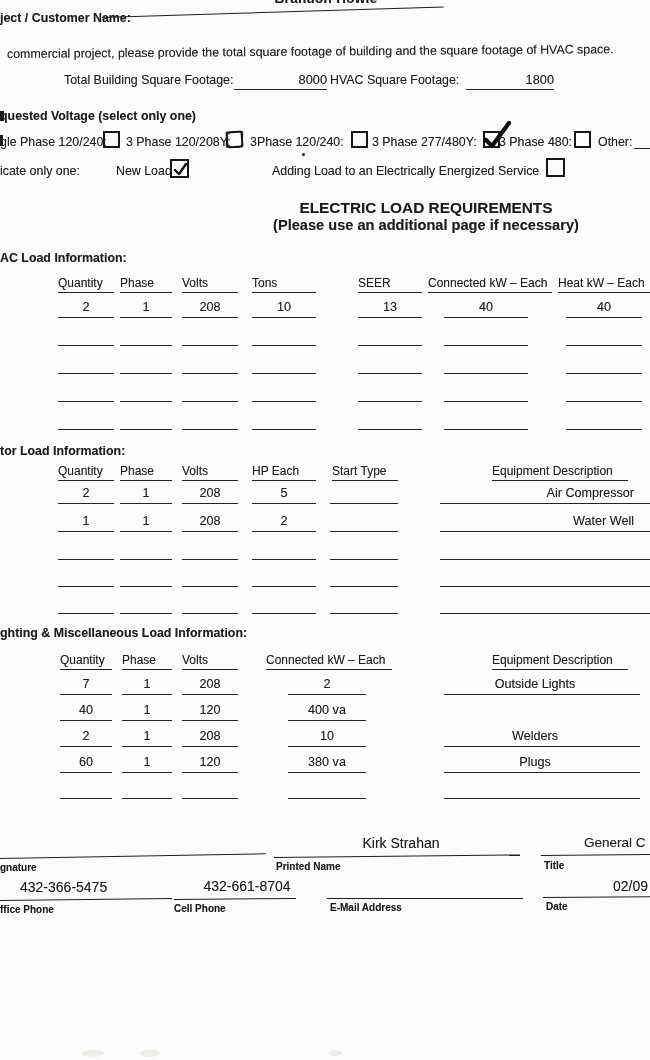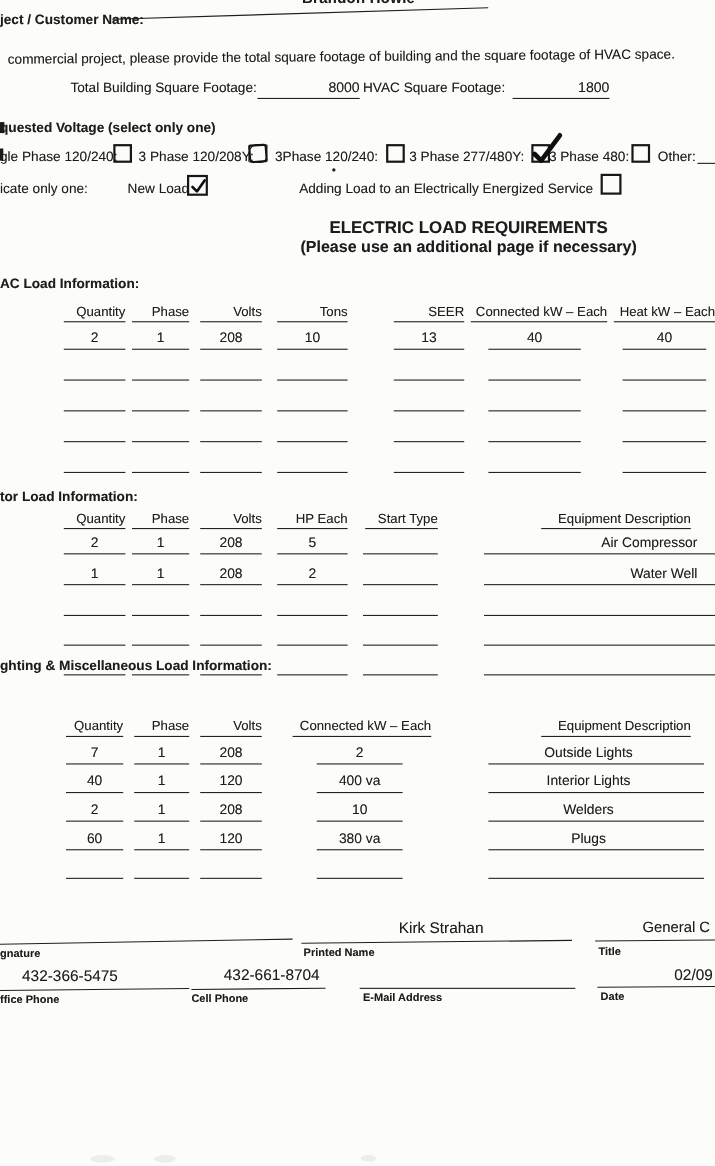--- a/index.html
+++ b/index.html
@@ -6,21 +6,21 @@
   html,body{background:#ffffff}
   .sheet{position:relative;width:650px;height:1060px;overflow:hidden;background:#fcfcfb;
     font-family:"Liberation Sans",sans-serif;color:#1c1c1c;text-shadow:0 0 .5px rgba(10,10,10,.35)}
   .abs{position:absolute;white-space:nowrap}
   .b{font-weight:700}
   .lbl{font-size:12.4px}
   .line{position:absolute;height:0;border-top:1.7px solid #1e1e1e}
   .fillcell{position:absolute;height:19px;line-height:17px;text-align:right;border-bottom:1.8px solid #222;font-size:12.8px}
   
   .row{position:absolute;left:0;width:100%;height:22px}
-  .hc{position:absolute;height:17px;line-height:15px;text-align:right;border-bottom:1.6px solid #222;font-size:12px}
+  .hc{position:absolute;height:17px;line-height:15px;text-align:left;border-bottom:1.6px solid #222;font-size:12px}
   .dc{position:absolute;height:20px;line-height:18px;text-align:center;border-bottom:1.9px solid #242424;font-size:12.6px}
   
   .hv0{left:58px;width:56px}.hv1{left:120px;width:52px}.hv2{left:182px;width:56px}
   .hv3{left:252px;width:64px}.hv4{left:358px;width:64px}
   .hv5{left:444px;width:84px}.hv6{left:566px;width:76px}
   .hvh5{left:428px;width:124px}.hvh6{left:558px;width:92px}
   
   .mo0{left:58px;width:56px}.mo1{left:120px;width:52px}.mo2{left:182px;width:56px}
   .mo3{left:252px;width:64px}.mo4{left:330px;width:68px}
   .mo5{left:440px;width:220px;text-align:right;padding-right:26px}
@@ -197,21 +197,21 @@
   </div>
   <div class="row" style="top:594px">
     <div class="dc mo0"></div>
     <div class="dc mo1"></div>
     <div class="dc mo2"></div>
     <div class="dc mo3"></div>
     <div class="dc mo4"></div>
     <div class="dc mo5"></div>
   </div>
 
-  <div class="abs lbl b" style="left:0;top:598px">ghting &amp; Miscellaneous Load Information:</div>
+  <div class="abs lbl b" style="left:0;top:626px">ghting &amp; Miscellaneous Load Information:</div>
 
   <div class="row" style="top:653px">
     <div class="hc li0">Quantity</div>
     <div class="hc li1">Phase</div>
     <div class="hc li2">Volts</div>
     <div class="hc lih3">Connected kW – Each</div>
     <div class="hc lih4">Equipment Description</div>
   </div>
 
   <div class="row" style="top:675px">
@@ -219,21 +219,20 @@
     <div class="dc li1">1</div>
     <div class="dc li2">208</div>
     <div class="dc li3">2</div>
     <div class="dc li4">Outside Lights</div>
   </div>
   <div class="row" style="top:701px">
     <div class="dc li0">40</div>
     <div class="dc li1">1</div>
     <div class="dc li2">120</div>
     <div class="dc li3">400 va</div>
-    <div class="dc li4">Interior Lights</div>
   </div>
   <div class="row" style="top:727px">
     <div class="dc li0">2</div>
     <div class="dc li1">1</div>
     <div class="dc li2">208</div>
     <div class="dc li3">10</div>
     <div class="dc li4">Welders</div>
   </div>
   <div class="row" style="top:753px">
     <div class="dc li0">60</div>

